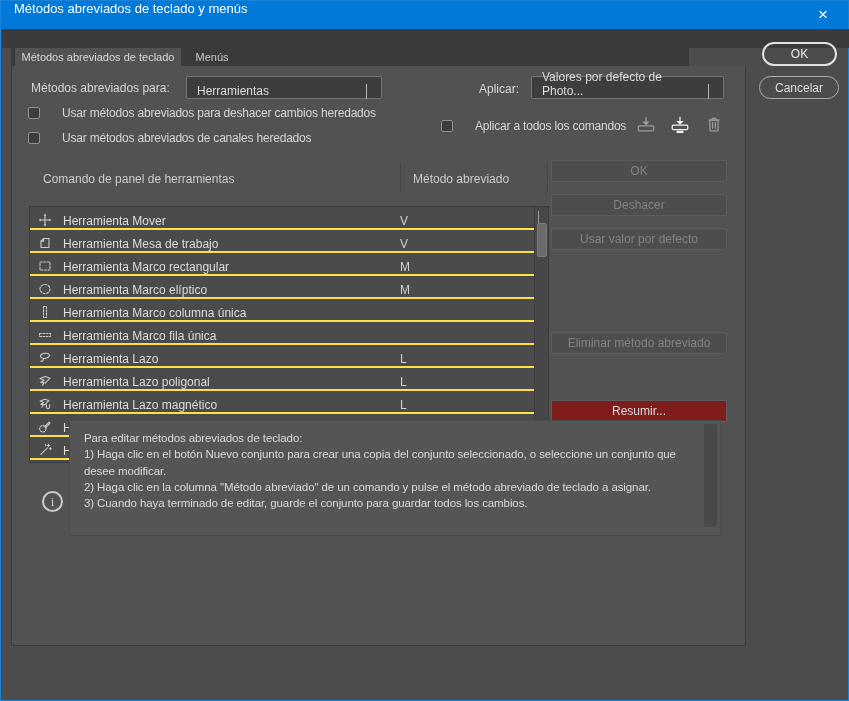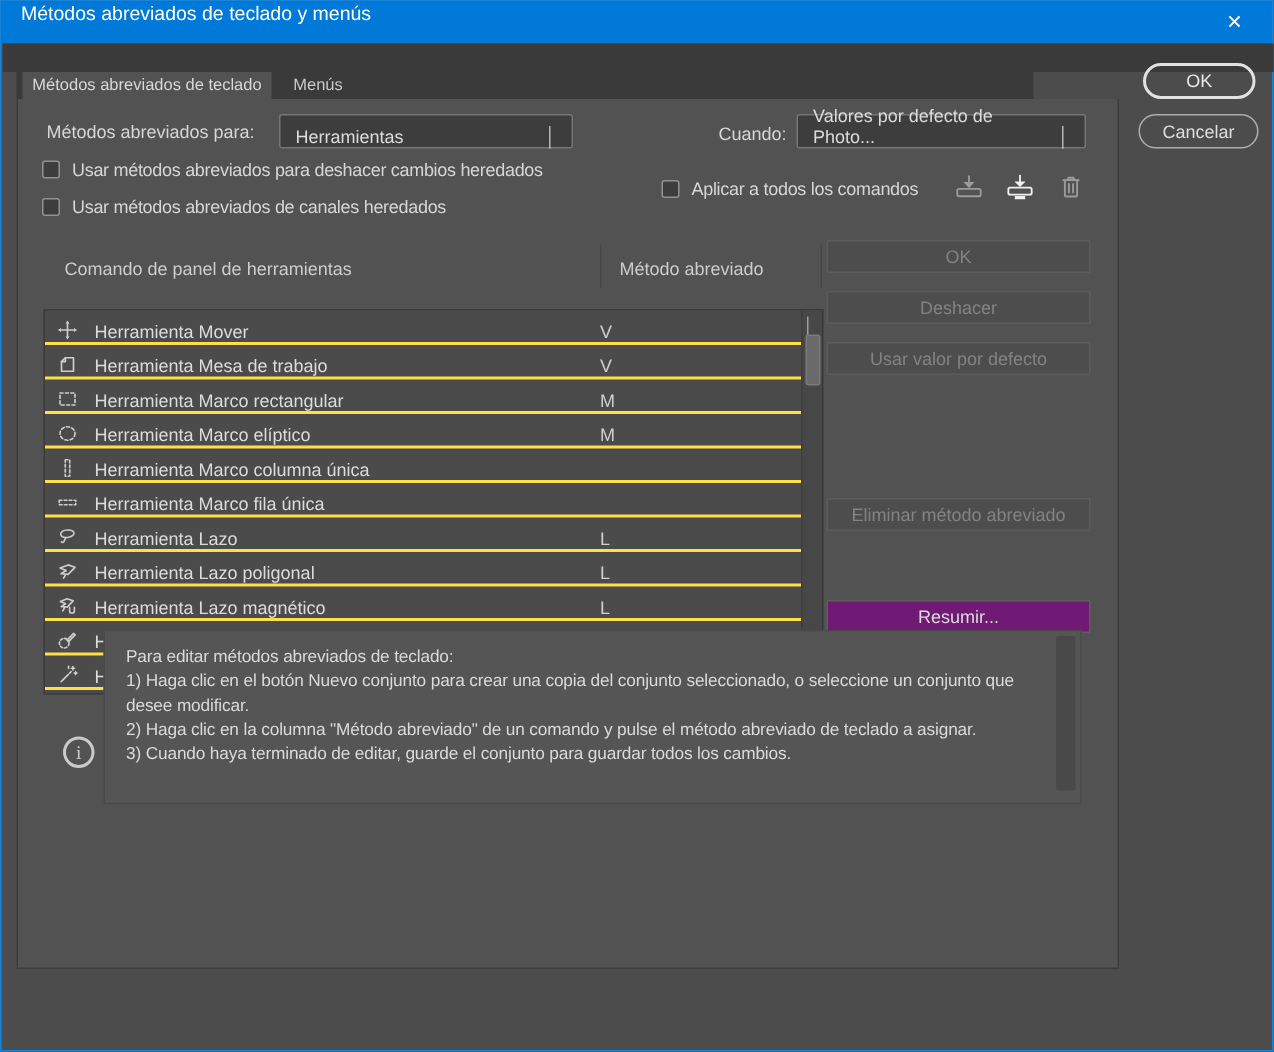--- a/index.html
+++ b/index.html
@@ -29,21 +29,21 @@
 
   .label { position:absolute; font-size:12px; color:#d6d6d6; }
 
   .select { position:absolute; height:23px; background:#3d3d3d; border:1px solid #757575;
             border-radius:2px; color:#dcdcdc; font-size:12px; display:flex; align-items:flex-end;
             padding:0 22px 0 10px; cursor:default; }
   .select .chev { position:absolute; right:8px; top:7px; width:7px; height:7px; }
   .chevron-down { width:7px; height:7px; border-left:1.5px solid #b5b5b5; border-bottom:1.5px solid #b5b5b5;
                   transform:rotate(-45deg) scale(1,0.85); }
 
-  .checkrow { position:absolute; display:flex; align-items:center; gap:8px; }
+  .checkrow { position:absolute; display:flex; align-items:center; gap:22px; }
   .checkbox { width:12px; height:12px; background:#3d3d3d; border:1px solid #929292; border-radius:2px; }
   .checklabel { font-size:12px; color:#d6d6d6; letter-spacing:-0.2px; }
 
   .toolicons { position:absolute; left:634px; top:114px; display:flex; gap:13px; align-items:center; }
   .ticon { width:21px; height:18px; display:flex; align-items:center; justify-content:center; }
   .ticon svg { width:20px; height:17px; }
   .ticon.dim svg * { stroke:#9b9b9b; } .ticon.dim svg .f { fill:#9b9b9b; }
   .ticon.lit svg * { stroke:#f0f0f0; } .ticon.lit svg .f { fill:#f0f0f0; }
 
   
@@ -68,21 +68,21 @@
   .vscroll .thumb { position:absolute; left:2px; width:10px; border-radius:2px; background:#6a6a6a;
                     border:1px solid #7a7a7a; }
   .chev-up, .chev-dn { width:6px; height:6px; border-left:1.5px solid #9d9d9d; border-bottom:1.5px solid #9d9d9d; }
   .chev-up { transform:rotate(135deg) scale(1,0.8); }
   .chev-dn { transform:rotate(-45deg) scale(1,0.8); }
 
   
   .sbtn { position:absolute; left:550px; width:176px; height:22px; font-size:12px;
           display:flex; align-items:center; justify-content:center; border-radius:1px; }
   .sbtn.disabled { background:#4d4d4d; border:1px solid #5c5c5c; color:#838383; }
-  .sbtn.enabled  { background:#701a75; border:1px solid #5e5e5e; color:#dcdcdc; cursor:default; }
+  .sbtn.enabled  { background:#7f1d1d; border:1px solid #5e5e5e; color:#dcdcdc; cursor:default; }
 
   
   .info-icon { position:absolute; left:41px; top:490px; width:21px; height:21px; border:2px solid #cacaca;
                border-radius:50%; color:#cacaca; font-size:13px; display:flex; align-items:center;
                justify-content:center; font-family:"Liberation Serif", serif; }
   .infobox { position:absolute; left:68px; top:419px; width:652px; height:116px; background:#555555;
              border:1px solid #4a4a4a; padding:9px 26px 9px 14px; }
   .infobox p { font-size:11.5px; color:#dadada; line-height:1.42; letter-spacing:-0.1px; }
   .infoscroll { position:absolute; right:3px; top:3px; width:13px; height:109px; }
   .infoscroll .thumb { position:absolute; left:0; top:0; width:13px; height:103px; background:#494949; border-radius:2px; }
@@ -109,21 +109,21 @@
     <div class="tab inactive">Menús</div>
   </div>
 
   <div class="panel"></div>
 
   <span class="label" style="left:30px; top:80px;">Métodos abreviados para:</span>
   <div class="select" style="left:185px; top:75px; width:196px;">
     <span>Herramientas</span>
     <span class="chev"><span class="chevron-down"></span></span>
   </div>
-  <span class="label" style="left:478px; top:81px;">Cuando:</span>
+  <span class="label" style="left:478px; top:81px;">Aplicar:</span>
   <div class="select" style="left:530px; top:75px; width:193px;">
     <span>Valores por defecto de Photo...</span>
     <span class="chev"><span class="chevron-down"></span></span>
   </div>
 
   <div class="checkrow" style="left:27px; top:105px;">
     <span class="checkbox"></span>
     <span class="checklabel">Usar métodos abreviados para deshacer cambios heredados</span>
   </div>
   <div class="checkrow" style="left:27px; top:130px;">

